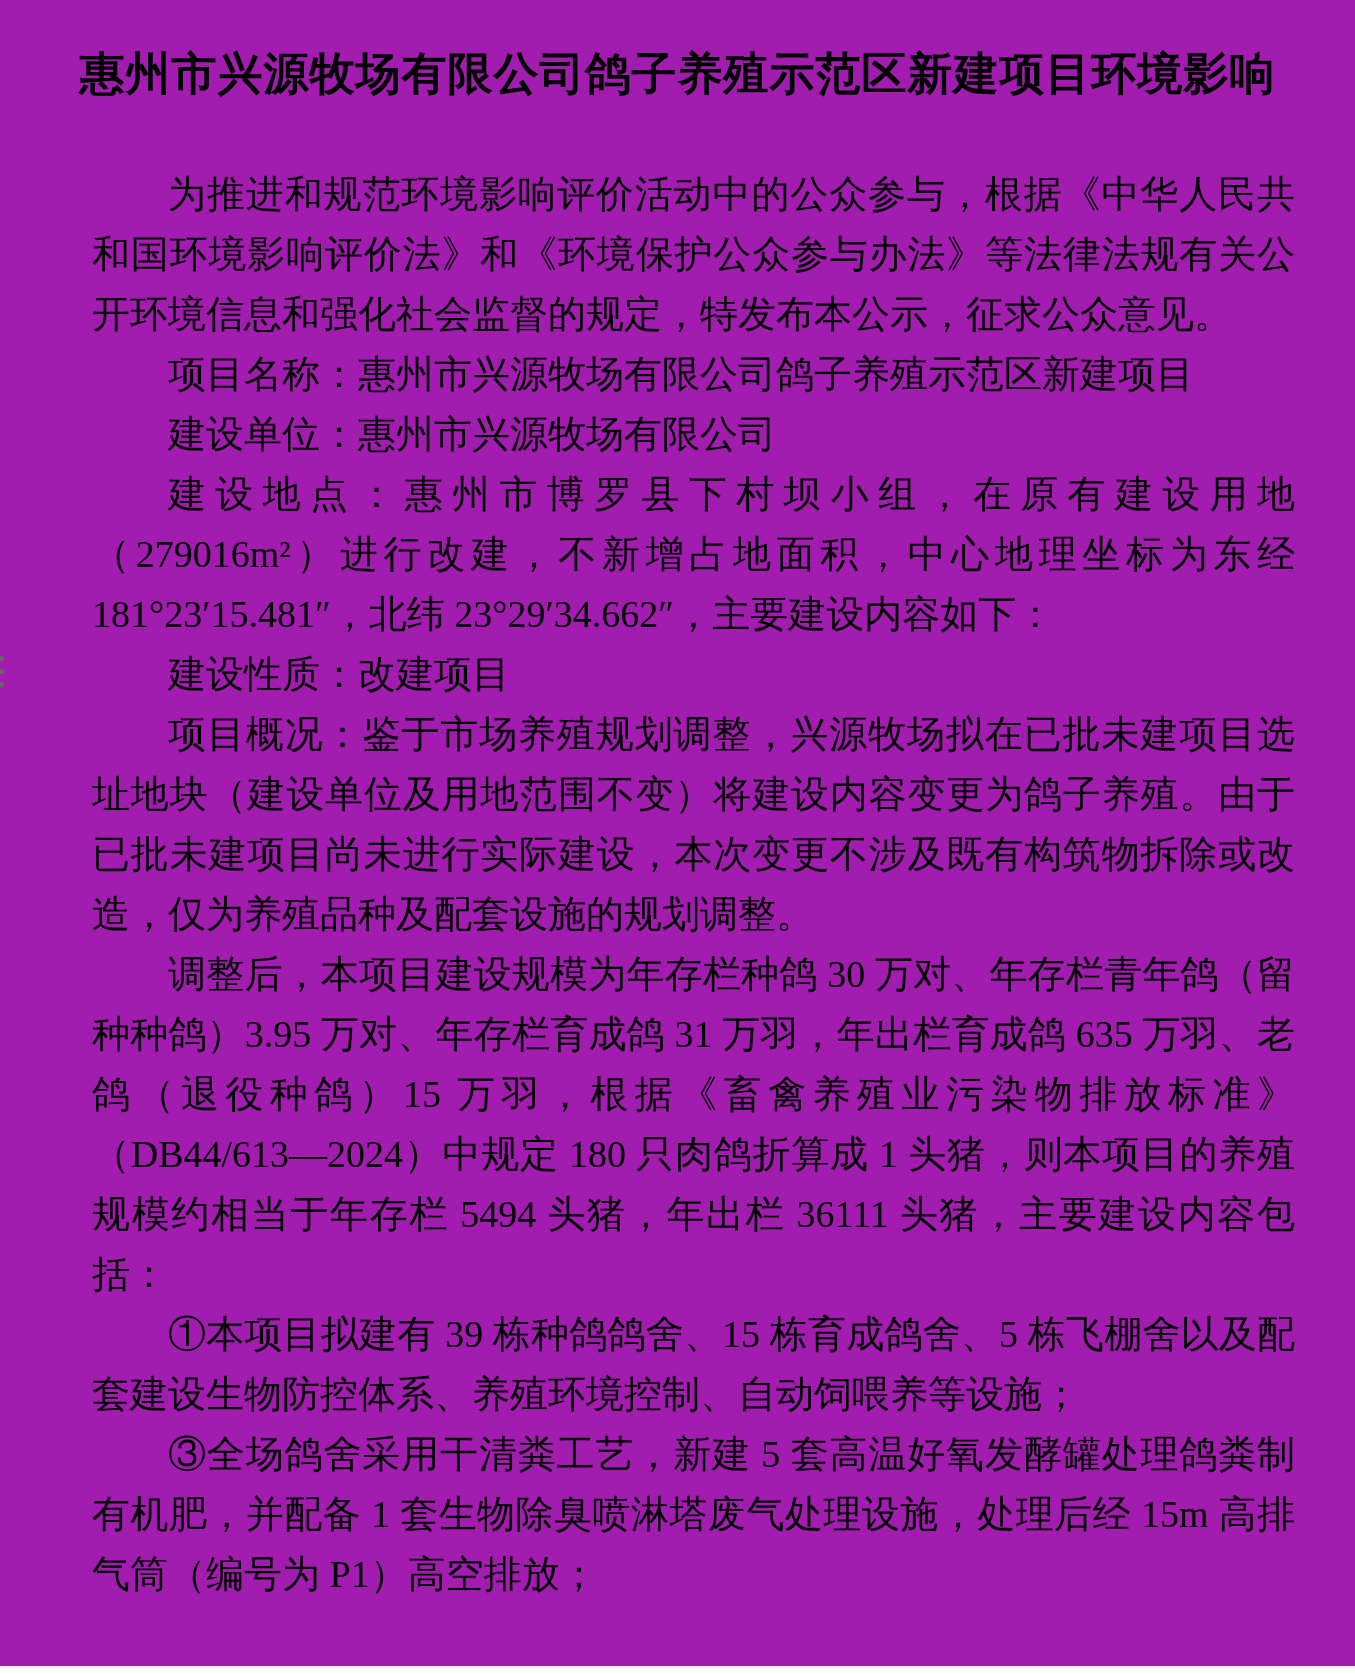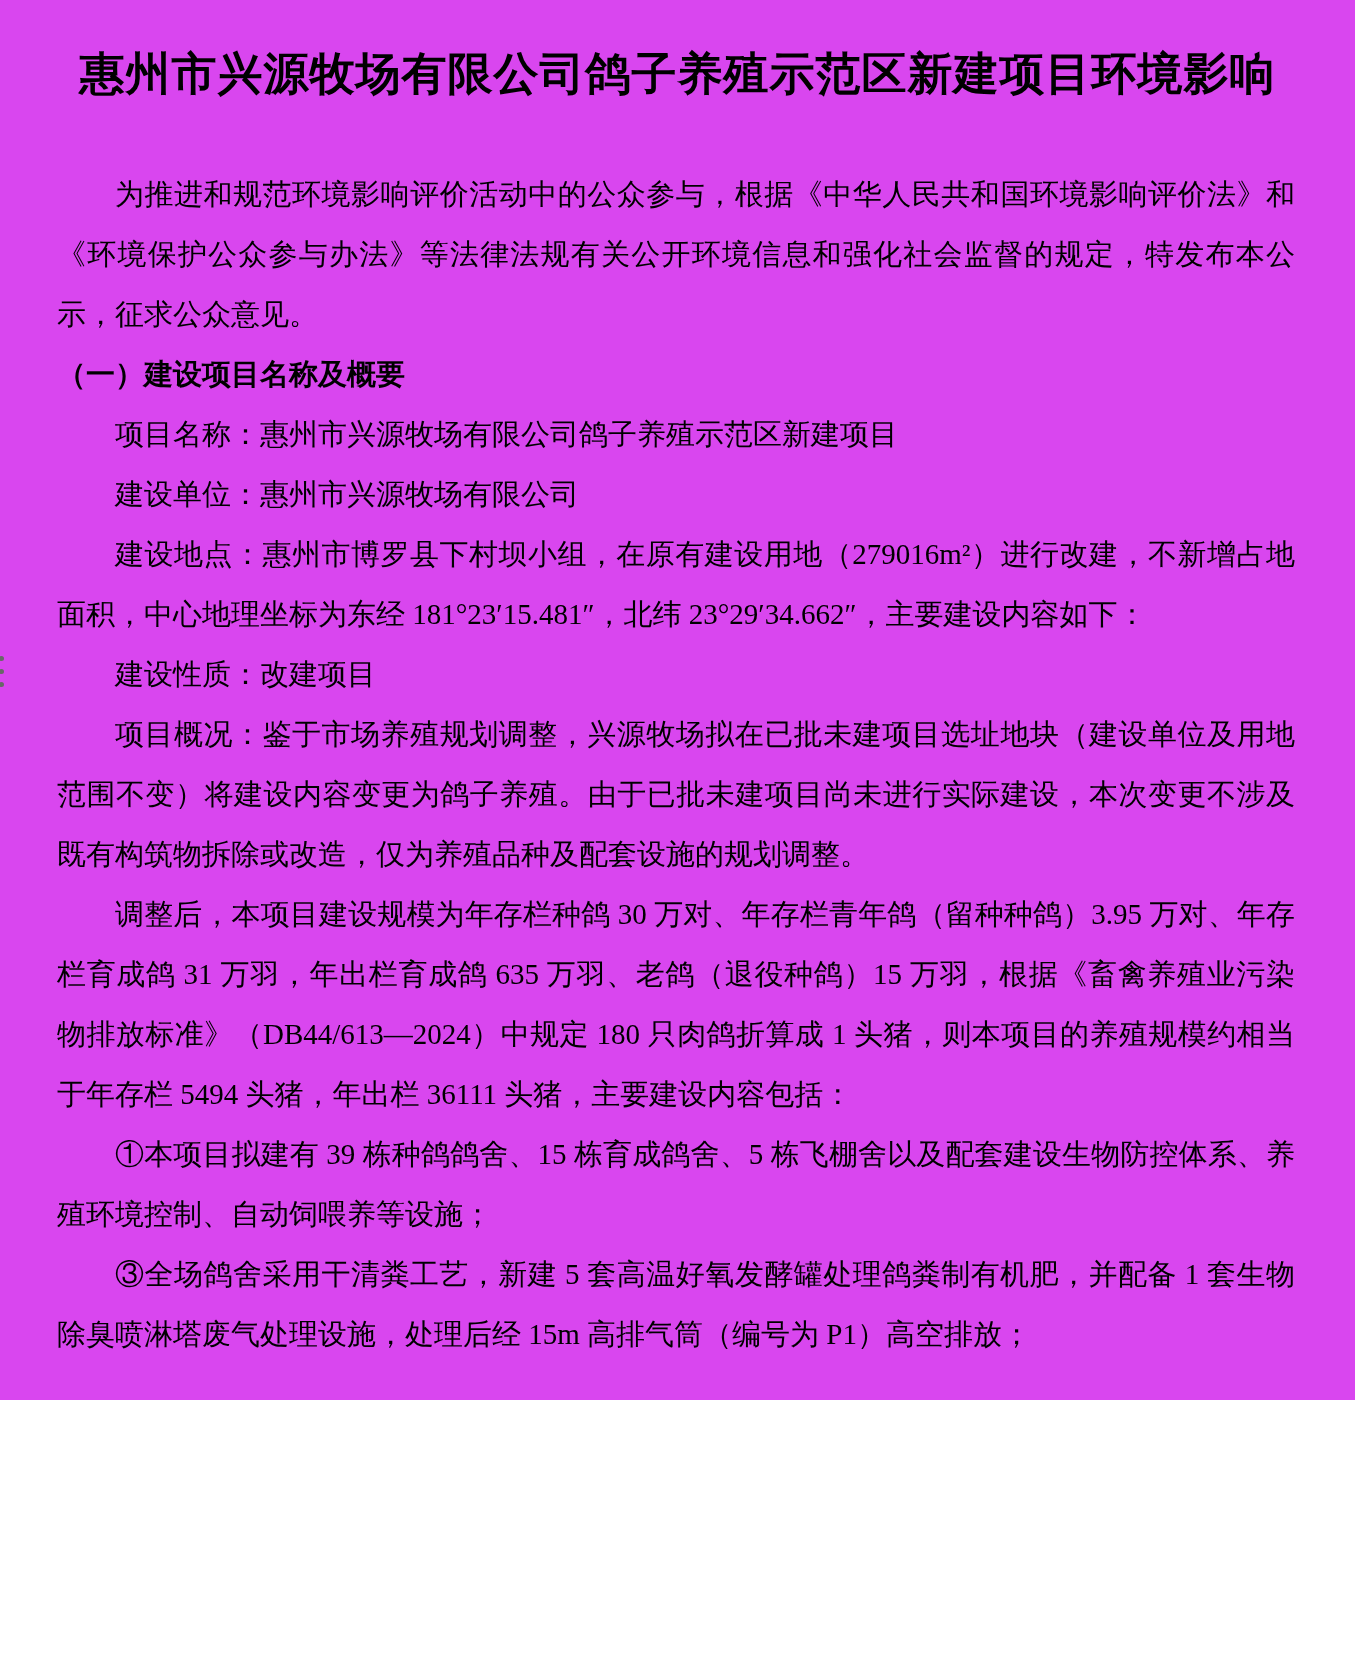--- a/index.html
+++ b/index.html
@@ -10,35 +10,35 @@
   body {
     width: 1355px;
     height: 1674px;
     font-family: "Liberation Serif", "DejaVu Serif", serif;
     color: #000000;
     position: relative;
   }
   .page {
     position: relative;
     width: 1355px;
-    height: 1400px;
-    background: #d946ef;
+    height: 1666px;
+    background: #a21caf;
     overflow: hidden;
   }
   .doc-title {
     padding-top: 30px;
     text-align: center;
     font-weight: bold;
     font-size: 45px;
     line-height: 88px;
     letter-spacing: 1px;
   }
   .doc-body {
-    margin: 46px 60px 0 57px;
-    font-size: 29px;
+    margin: 46px 60px 0 92px;
+    font-size: 38px;
     line-height: 60px;
     text-align: justify;
     text-justify: inter-ideograph;
   }
   .doc-body p {
     margin: 0;
     padding: 0;
     text-indent: 2em;
   }
   .doc-body p.heading {
@@ -64,21 +64,20 @@
 <body>
 
 <div class="page">
 
   <div class="doc-title">
     <div class="title-line">惠州市兴源牧场有限公司鸽子养殖示范区新建项目环境影响</div>
   </div>
 
   <div class="doc-body">
     <p>为推进和规范环境影响评价活动中的公众参与，根据《中华人民共和国环境影响评价法》和《环境保护公众参与办法》等法律法规有关公开环境信息和强化社会监督的规定，特发布本公示，征求公众意见。</p>
-    <p class="heading">（一）建设项目名称及概要</p>
     <p>项目名称：惠州市兴源牧场有限公司鸽子养殖示范区新建项目</p>
     <p>建设单位：惠州市兴源牧场有限公司</p>
     <p>建设地点：惠州市博罗县下村坝小组，在原有建设用地（279016m²）进行改建，不新增占地面积，中心地理坐标为东经 181°23′15.481″，北纬 23°29′34.662″，主要建设内容如下：</p>
     <p>建设性质：改建项目</p>
     <p>项目概况：鉴于市场养殖规划调整，兴源牧场拟在已批未建项目选址地块（建设单位及用地范围不变）将建设内容变更为鸽子养殖。由于已批未建项目尚未进行实际建设，本次变更不涉及既有构筑物拆除或改造，仅为养殖品种及配套设施的规划调整。</p>
     <p>调整后，本项目建设规模为年存栏种鸽 30 万对、年存栏青年鸽（留种种鸽）3.95 万对、年存栏育成鸽 31 万羽，年出栏育成鸽 635 万羽、老鸽（退役种鸽）15 万羽，根据《畜禽养殖业污染物排放标准》（DB44/613—2024）中规定 180 只肉鸽折算成 1 头猪，则本项目的养殖规模约相当于年存栏 5494 头猪，年出栏 36111 头猪，主要建设内容包括：</p>
     <p>①本项目拟建有 39 栋种鸽鸽舍、15 栋育成鸽舍、5 栋飞棚舍以及配套建设生物防控体系、养殖环境控制、自动饲喂养等设施；</p>
     <p>③全场鸽舍采用干清粪工艺，新建 5 套高温好氧发酵罐处理鸽粪制有机肥，并配备 1 套生物除臭喷淋塔废气处理设施，处理后经 15m 高排气筒（编号为 P1）高空排放；</p>
   </div>
 

